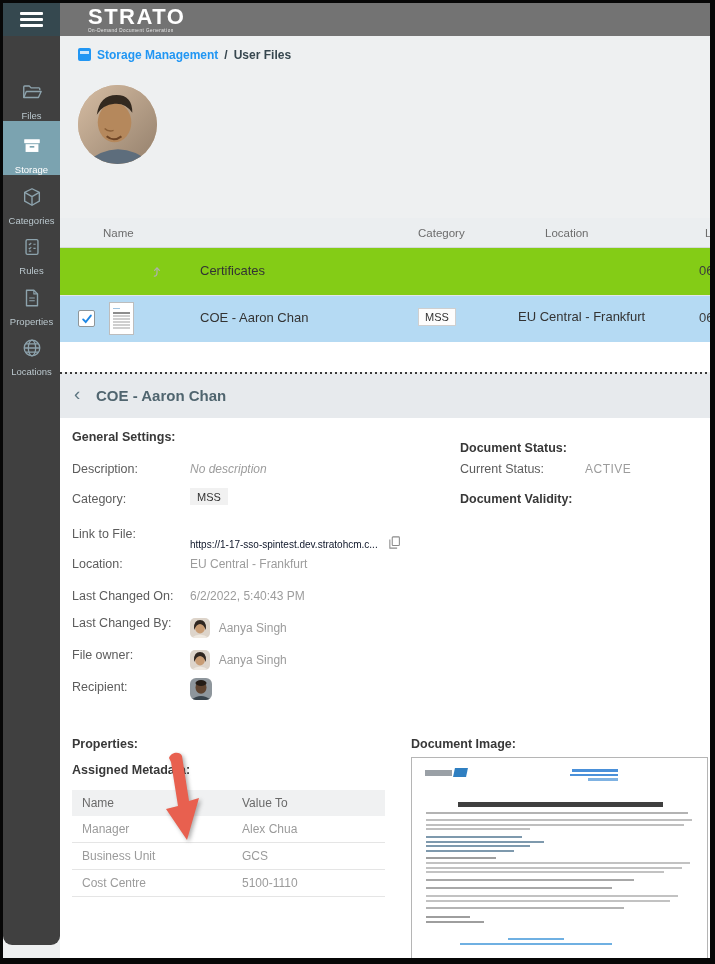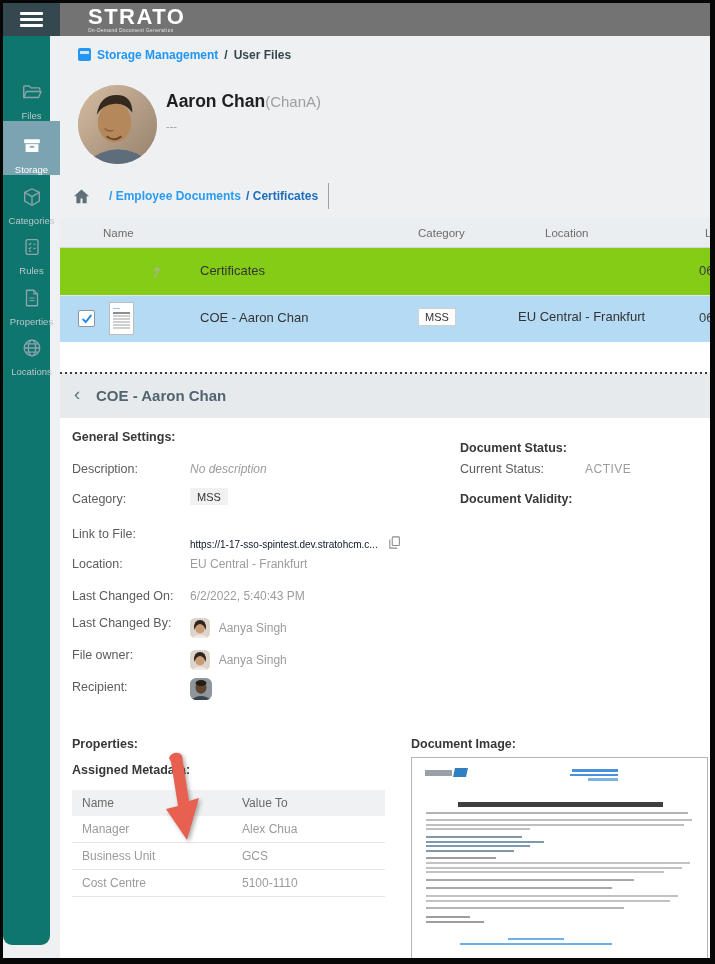--- a/index.html
+++ b/index.html
@@ -7,21 +7,21 @@
   .frame{position:relative;width:715px;height:964px;border:3px solid #070707;
          border-right-width:5px;border-bottom-width:6px;background:#eef0f1;overflow:hidden;}
   
   .topbar{position:absolute;left:0;top:0;right:0;height:33px;background:#737373;z-index:5;}
   .menu-block{position:absolute;left:0;top:0;width:57px;height:33px;background:#35484f;cursor:pointer;}
   .menu-block .bar{position:absolute;left:17px;width:23px;height:3px;background:#fff;border-radius:1px;}
   .brand{position:absolute;left:85px;top:3px;color:#fff;line-height:1;}
   .brand-name{font-size:22px;font-weight:bold;letter-spacing:1.5px;}
   .brand-tag{font-size:4.6px;letter-spacing:.5px;opacity:.85;margin-top:1px;}
   
-  .sidebar{position:absolute;left:0;top:33px;width:47px;height:909px;background:#0f766e;
+  .sidebar{position:absolute;left:0;top:33px;width:57px;height:909px;background:#404040;
            border-bottom-left-radius:9px;border-bottom-right-radius:9px;z-index:4;}
   .nav-item{position:absolute;left:0;width:57px;text-align:center;color:#8da3ad;cursor:pointer;}
   .nav-item .lbl{display:block;font-size:9.5px;color:#bac7cd;margin-top:3px;}
   .nav-item.active{background:#7ba3b0;color:#fff;padding-top:14px;}
   .nav-item.active .lbl{color:#fff;}
   
   .main{position:absolute;left:57px;top:33px;right:0;bottom:0;background:#eef0f1;}
   .crumb-top{position:absolute;left:18px;top:12px;font-size:12px;font-weight:bold;display:flex;align-items:flex-start;gap:6px;}
   .crumb-ico{width:13px;height:13px;background:#2196f3;border-radius:2px;position:relative;display:inline-block;}
   .crumb-ico i{position:absolute;left:2px;right:2px;top:3px;height:2.5px;background:#cfe7fb;display:block;}
@@ -177,35 +177,21 @@
               <stop offset="1" stop-color="#94806c"></stop>
             </linearGradient>
           </defs>
           <ellipse cx="37" cy="38" rx="17" ry="20" fill="#b5885c"></ellipse>
           <path d="M19 30 Q22 10 39 10 Q55 10 55 28 Q48 18 37 19 Q25 20 19 30Z" fill="#33291f"></path>
           <path d="M27 44 Q31 48 36 46" stroke="#8a5f38" stroke-width="1.5" fill="none"></path>
           <path d="M29 52 Q36 58 44 52" stroke="#6e4526" stroke-width="2" fill="none"></path>
           <path d="M6 80 Q40 50 76 80 Z" fill="#5d6d7c"></path>
         </svg>
     </div>
-    <div class="pname">
-      <span class="nm">Aaron Chan</span><span class="un">(ChanA)</span>
-      <div class="meta">---</div>
-    </div>
-
-    <div class="fb-crumbs">
-      <span class="fb-home">
-        <svg viewBox="0 0 24 24" width="19" height="19" fill="#5f7077">
-            <path d="M12 3.2L2.5 11.8h3v8.7h5.2v-6h2.6v6h5.2v-8.7h3z"></path>
-          </svg>
-      </span>
-      <a class="fb-parent">/ Employee Documents</a>
-      <a class="fb-cur">/ Certificates</a>
-      <span class="fb-div"></span>
-    </div>
+
 
     <div class="ftable">
       <div class="t-head">
         <span style="left:43px">Name</span>
         <span style="left:358px">Category</span>
         <span style="left:485px">Location</span>
         <span style="left:645px">L</span>
       </div>
       <div class="t-row r1">
         <span class="upicon">

